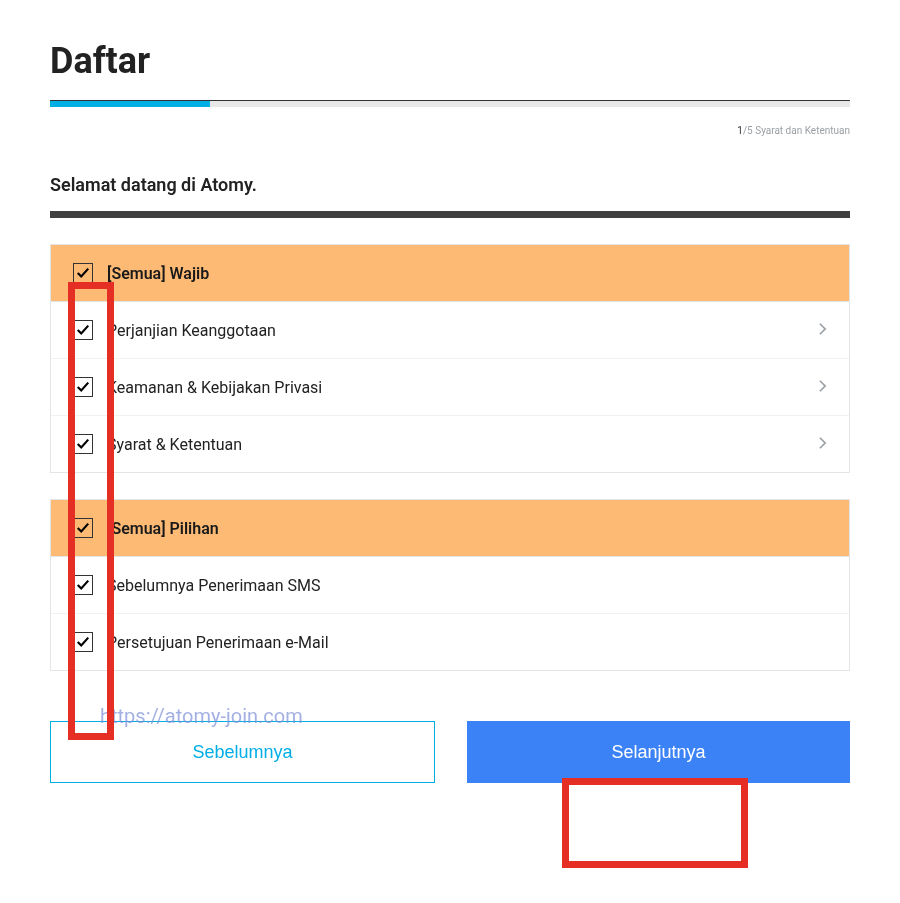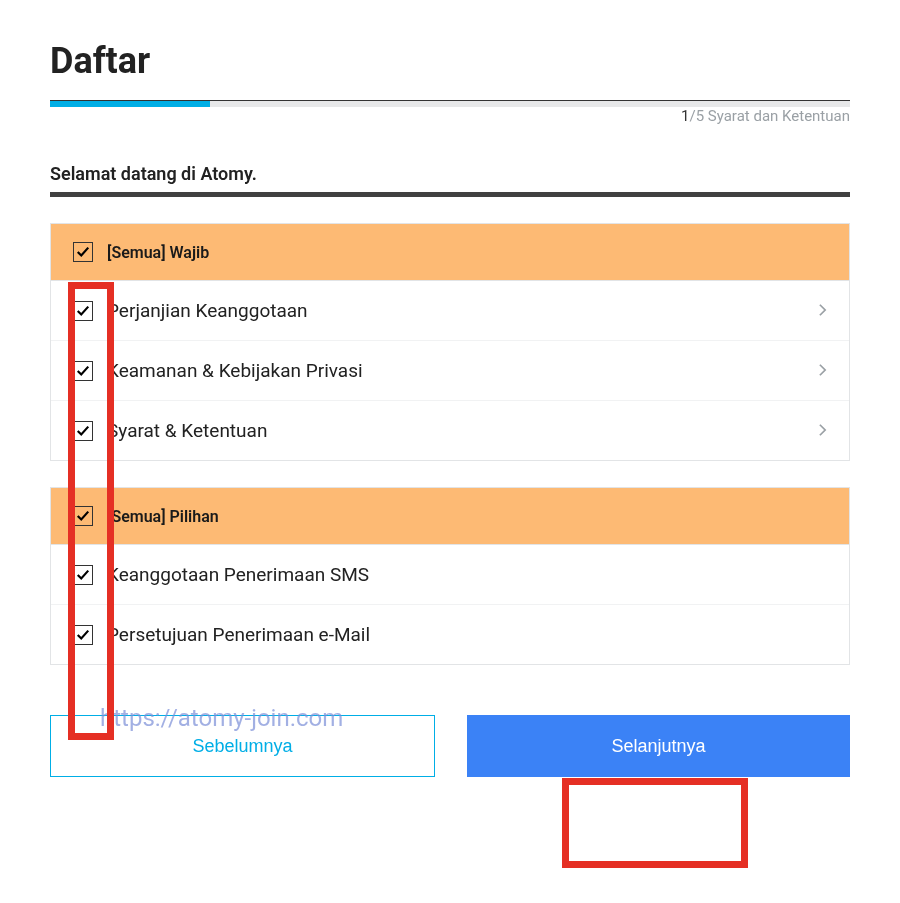--- a/index.html
+++ b/index.html
@@ -24,50 +24,51 @@
     position: relative;
   }
   .progress-fill {
     height: 6px;
     background: #00aee6;
     width: 20%;
   }
   .progress-label {
     text-align: right;
     color: #9aa0a5;
-    font-size: 15px;
+    font-size: 10px;
+    margin-top: 18px;
   }
   .progress-label .cur { color: #333; }
   .welcome {
     font-size: 18px;
     font-weight: 600;
     color: #222;
     margin-top: 38px;
-    padding-bottom: 8px;
-    border-bottom: 5px solid #404040;
+    padding-bottom: 16px;
+    border-bottom: 7px solid #404040;
   }
   .section {
     border: 1px solid #e2e4e6;
     margin-top: 26px;
     position: relative;
   }
   .section-head {
     background: #fdba74;
     padding: 18px 22px;
     display: flex;
     align-items: center;
     border-bottom: 1px solid #e2e4e6;
     font-weight: 600;
     font-size: 16px;
   }
   .row {
     padding: 18px 22px;
     display: flex;
     align-items: center;
-    font-size: 19px;
+    font-size: 16px;
     color: #222;
     position: relative;
   }
   .row + .row { border-top: 1px solid #f1f2f3; }
   .chk {
     width: 20px; height: 20px;
     border: 1.5px solid #333;
     display: inline-flex;
     align-items: center;
     justify-content: center;
@@ -87,21 +88,21 @@
     left: 68px; top: 282px;
     width: 46px; height: 458px;
     border: 7px solid #e52f24;
     pointer-events: none;
     z-index: 5;
   }
   .watermark {
     position: absolute;
     left: 100px; top: 704px;
     color: #7c8fd8;
-    font-size: 24px;
+    font-size: 20px;
     opacity: 0.7;
     pointer-events: none;
     z-index: 4;
   }
   .btn-bar {
     display: flex;
     gap: 32px;
     margin-top: 50px;
   }
   .btn {
@@ -202,21 +203,21 @@
         </svg>
     </span>
     <span class="label">[Semua] Pilihan</span>
   </div>
   <div class="row">
     <span class="chk">
         <svg viewBox="0 0 16 16">
           <polyline points="2,8 6,12 14,3"></polyline>
         </svg>
       </span>
-    <span class="label">Keanggotaan Penerimaan SMS</span>
+    <span class="label">Sebelumnya Penerimaan SMS</span>
   </div>
   <div class="row">
     <span class="chk">
         <svg viewBox="0 0 16 16">
           <polyline points="2,8 6,12 14,3"></polyline>
         </svg>
       </span>
     <span class="label">Persetujuan Penerimaan e-Mail</span>
   </div>
 </div>

